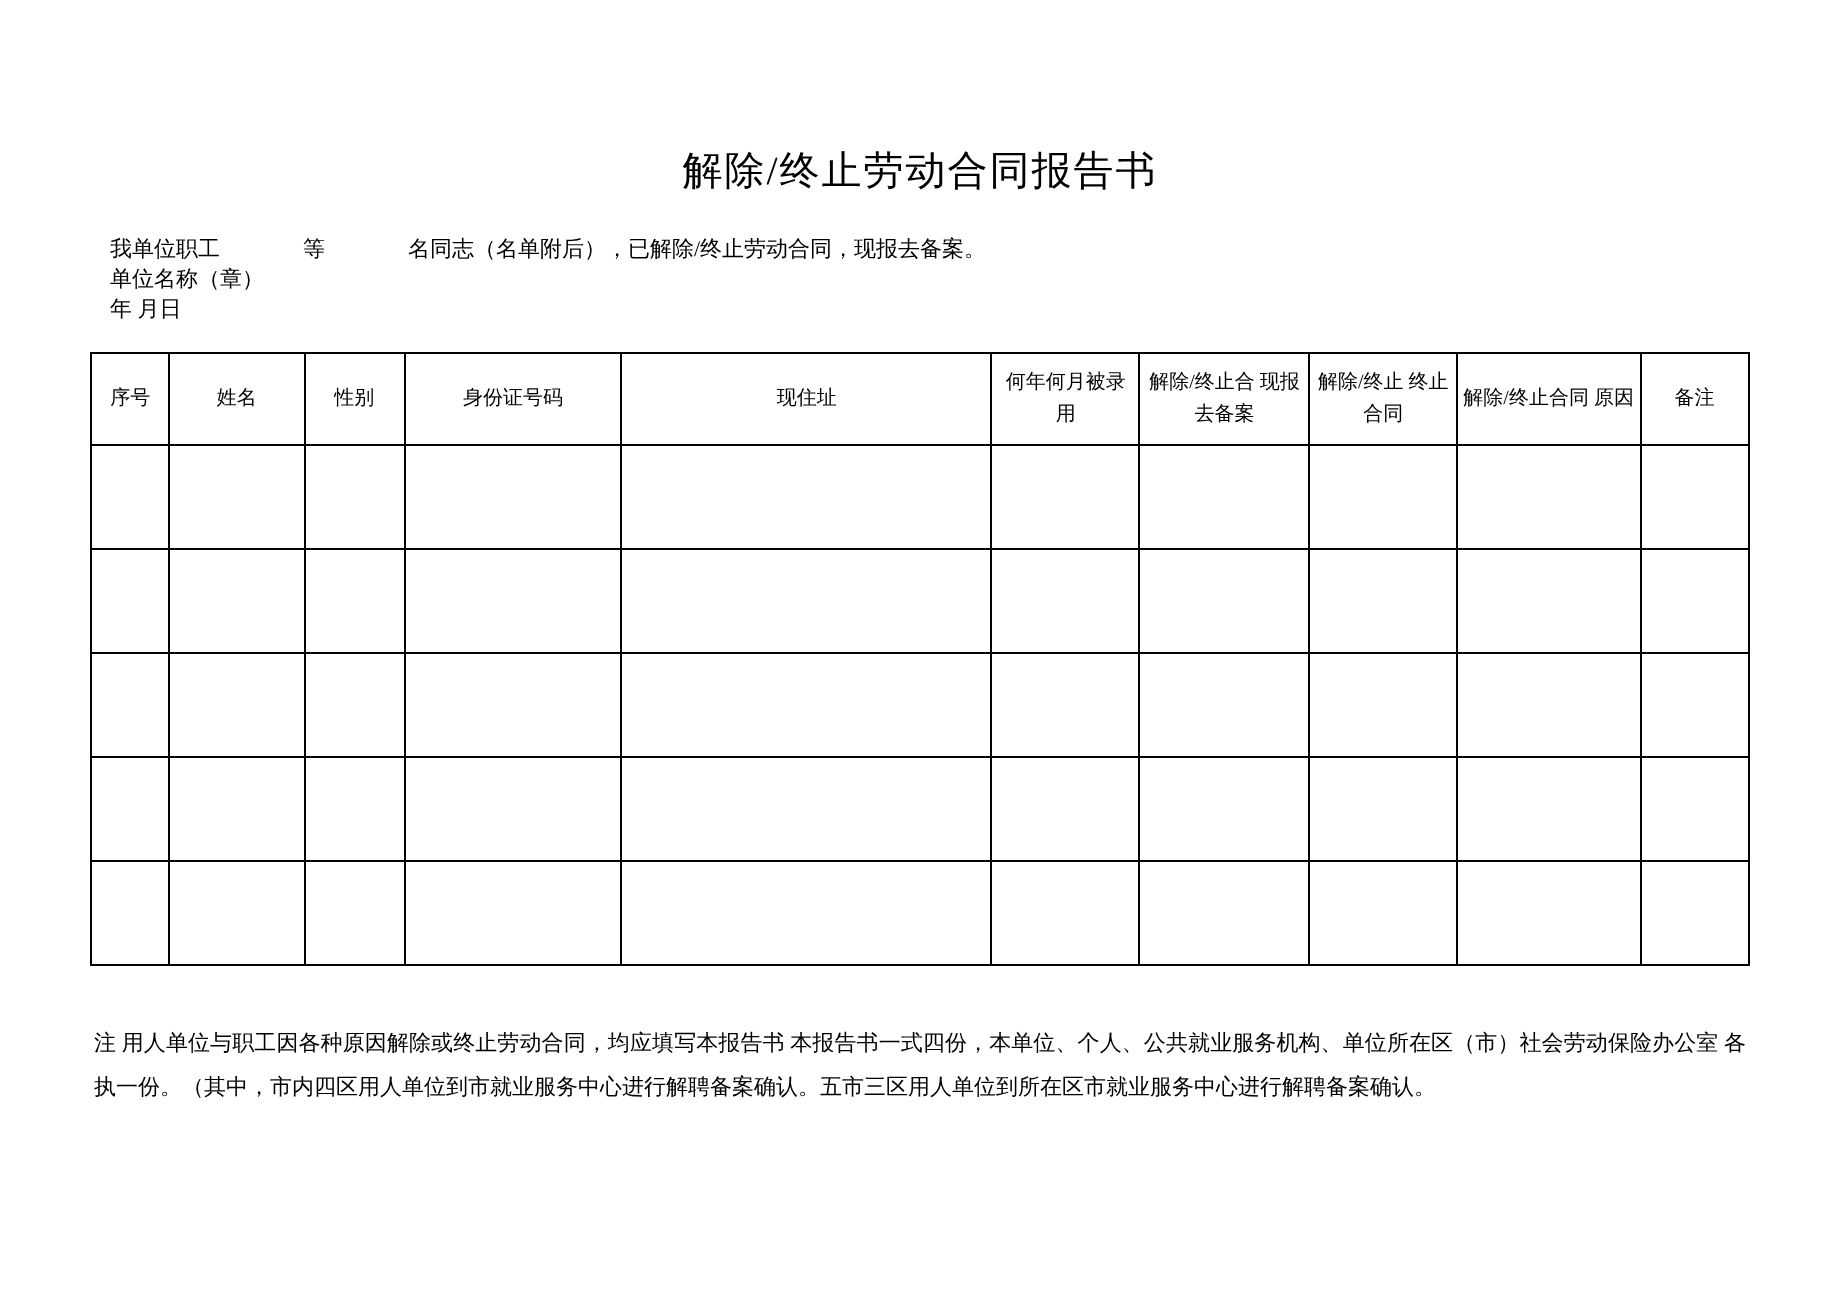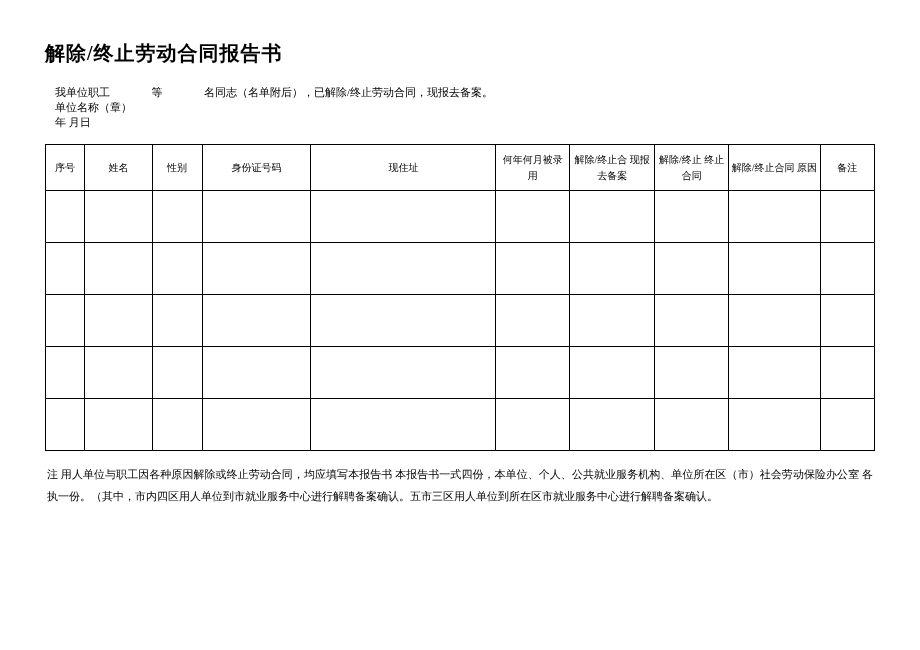--- a/index.html
+++ b/index.html
@@ -10,25 +10,26 @@
     body {
       width: 920px;
       height: 650px;
       background: #ffffff;
       font-family: "SimSun", "宋体", serif;
       color: #000000;
       padding: 40px 45px 20px 45px;
       font-size: 11px;
     }
     .title {
-      text-align: left;
+      text-align: center;
       font-size: 20px;
-      font-weight: bold;
+      font-weight: normal;
       margin-bottom: 18px;
       letter-spacing: 1px;
+      margin-top: 32px;
     }
     .intro-line {
       font-size: 11px;
       padding-left: 10px;
     }
     .meta-row {
       display: flex;
       justify-content: space-between;
       font-size: 11px;
       margin-bottom: 14px;
@@ -62,21 +63,21 @@
     .col-gender { width: 46px; }
     .col-id { width: 100px; }
     .col-addr { width: 170px; }
     .col-hired { width: 68px; }
     .col-pre { width: 78px; }
     .col-date { width: 68px; }
     .col-reason { width: 84px; }
     .col-note { width: 50px; }
 
     .footnote {
-      margin-top: 12px;
+      margin-top: 28px;
       font-size: 11px;
       line-height: 2;
       padding: 0 2px;
       text-align: justify;
     }
     .spaced-part {
       display: inline-block;
       min-width: 36px;
     }
   </style>

